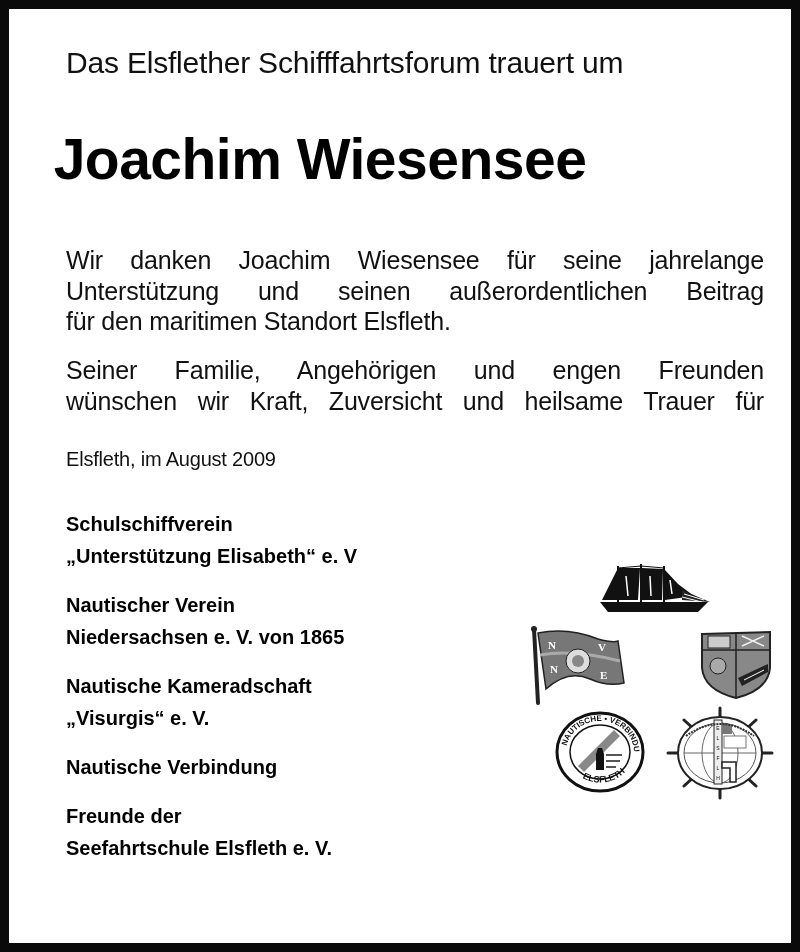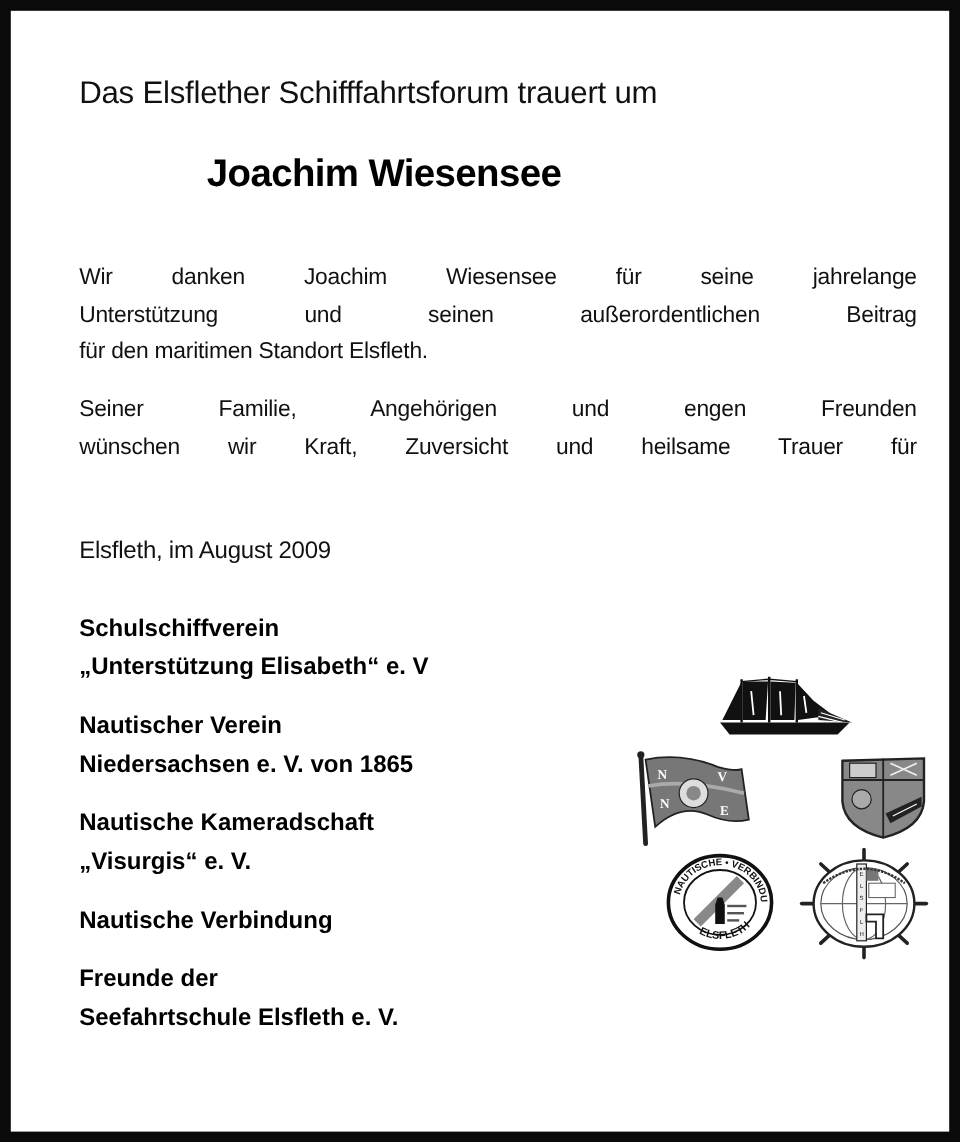--- a/index.html
+++ b/index.html
@@ -2,23 +2,23 @@
 <html><head>
   <meta charset="utf-8">
   <style>
     html, body { margin: 0; padding: 0; background: #ffffff; }
     body { width: 800px; height: 952px; position: relative; overflow: hidden; }
     .frame {
       position: absolute; left: 0; top: 0; width: 800px; height: 952px;
       box-sizing: border-box; border: 9px solid #0a0a0a; background: #fff;
     }
     .txt { position: absolute; font-family: "Liberation Sans", sans-serif; color: #111; margin: 0; }
-    .intro { left: 66px; top: 62px; font-size: 26px; letter-spacing: -0.2px; white-space: nowrap; }
-    .title { left: 0; width: 640px; top: 126px; text-align: center; font-size: 32px; font-weight: bold; letter-spacing: -0.5px; white-space: nowrap; color: #000; }
-    .para { left: 66px; width: 698px; font-size: 19px; line-height: 30.5px; text-align: justify; text-align-last: left; letter-spacing: -0.2px; }
+    .intro { left: 66px; top: 46px; font-size: 30px; letter-spacing: -0.2px; white-space: nowrap; }
+    .title { left: 0; width: 640px; top: 126px; text-align: center; font-size: 57px; font-weight: bold; letter-spacing: -0.5px; white-space: nowrap; color: #000; }
+    .para { left: 66px; width: 698px; font-size: 25px; line-height: 30.5px; text-align: justify; text-align-last: left; letter-spacing: -0.2px; margin-top: 28px; }
     .para .ln { display: block; text-align: justify; text-align-last: justify; }
     .para .ln.last { text-align-last: left; }
     .p1 { top: 217px; }
     .p2 { top: 327px; }
     .date { left: 66px; top: 448px; font-size: 20px; letter-spacing: -0.2px; white-space: nowrap; }
     .orgs { left: 66px; top: 508px; width: 460px; }
     .org { font-family: "Liberation Sans", sans-serif; font-weight: bold; font-size: 20px; line-height: 32px; margin-bottom: 17px; white-space: nowrap; color: #000; }
     .org span { display: block; }
     .logo { position: absolute; }
   </style>

